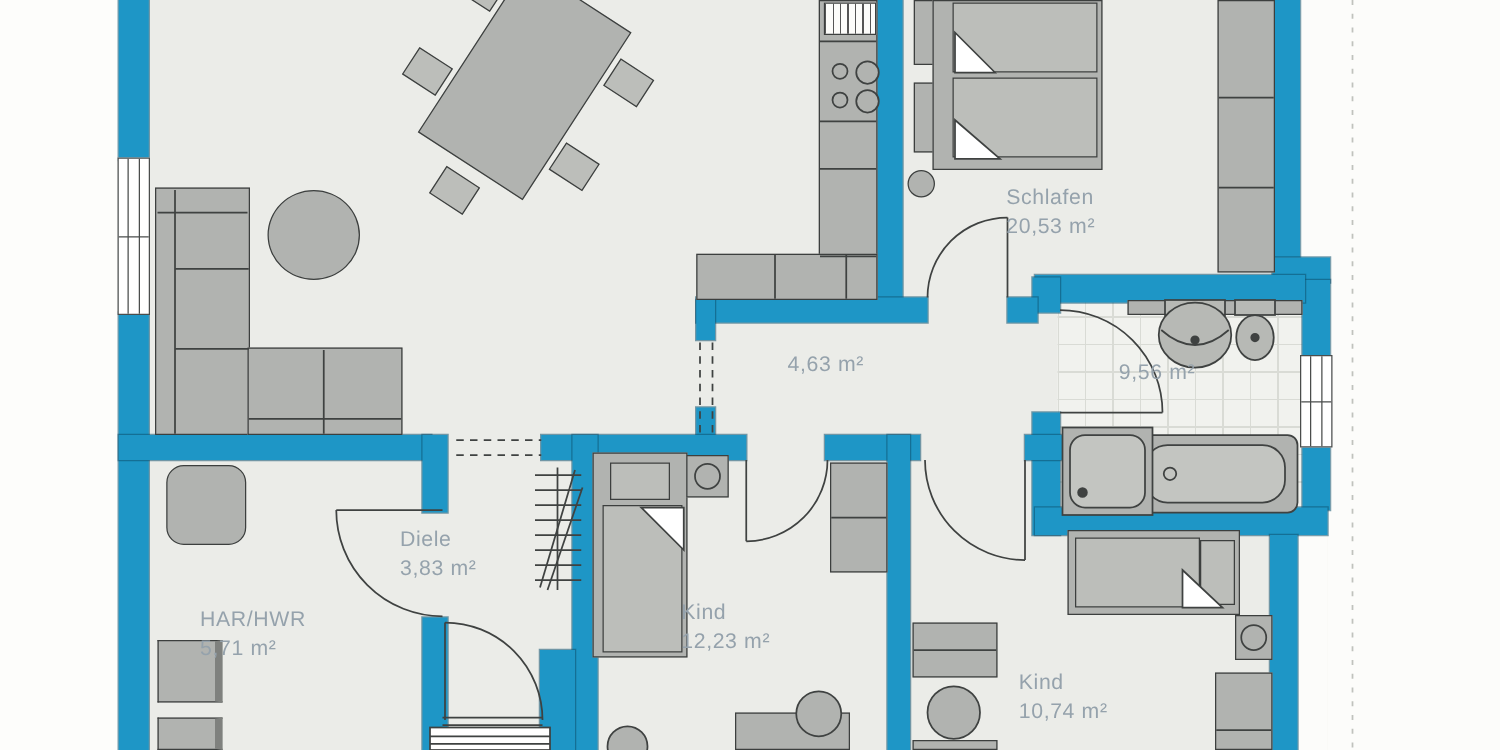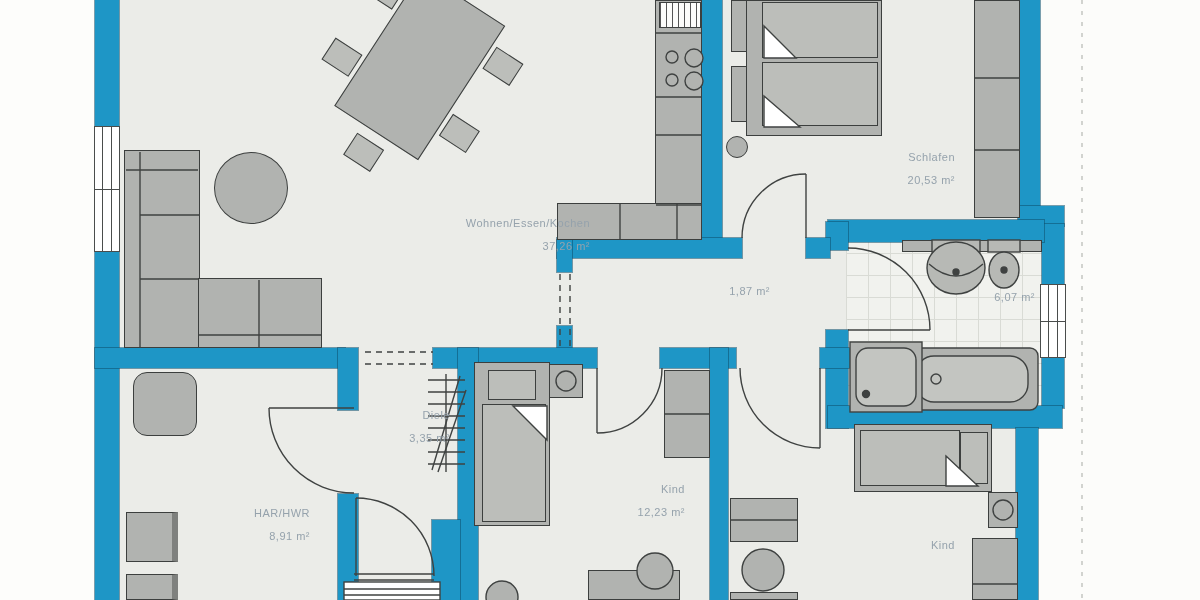--- a/index.html
+++ b/index.html
@@ -10,22 +10,22 @@
   .wall{position:absolute;background:var(--wall,#1e96c6);box-shadow:0 0 0 1px rgba(13,80,110,.55)}
   .furn{position:absolute;background:var(--furn,#b1b3b0);border:1.5px solid var(--line,#3c3f3e);box-sizing:border-box}
   .furn.light{background:#bcbeba}
   .round{border-radius:50%}
   .win{position:absolute;background:#ffffff;border:1px solid #4a4d4c;box-sizing:border-box}
   .win .bar-v{position:absolute;top:0;bottom:0;width:1px;background:#4a4d4c}
   .win .bar-h{position:absolute;left:0;right:0;height:1px;background:#4a4d4c}
   .tiles{position:absolute;background-color:#f1f2ee;
     background-image:repeating-linear-gradient(0deg,#d9dbd5 0 1px,transparent 1px 22px),
                      repeating-linear-gradient(90deg,#d9dbd5 0 1px,transparent 1px 22px)}
-  .lbl{position:absolute;color:var(--label,#95a2ac);font-size:11px;line-height:23px;
-       text-align:right;letter-spacing:.5px;white-space:nowrap}
+  .lbl{position:absolute;color:var(--label,#95a2ac);font-size:17px;line-height:23px;
+       text-align:left;letter-spacing:.5px;white-space:nowrap}
   svg.overlay{position:absolute;left:0;top:0;pointer-events:none}
   .dining{position:absolute;left:330px;top:-62px;width:180px;height:255px;transform:rotate(33deg)}
   .dining .furn{position:absolute}
 </style>
 </head>
 <body>
 
 <div id="page">
 
   <div class="floor" style="left:95px;top:0;width:967px;height:600px"></div>
@@ -242,43 +242,40 @@
           <line x1="354" y1="580" x2="434" y2="580"></line>
         <rect x="344" y="582" width="96" height="18" fill="#ffffff"></rect>
         <line x1="344" y1="589" x2="440" y2="589"></line>
           <line x1="344" y1="595" x2="440" y2="595"></line>
       </g>
 
       <line x1="1082" y1="0" x2="1082" y2="600" stroke="#c0c2bd" stroke-dasharray="4 7"></line>
     </g>
   </svg>
 
-  <div class="lbl" style="left:290px;top:212px;width:300px">
-    <div>Wohnen/Essen/Kochen</div>
-      <div>37,26 m²</div>
-  </div>
   <div class="lbl" style="left:805px;top:146px;width:150px">
     <div>Schlafen</div>
       <div>20,53 m²</div>
   </div>
   <div class="lbl" style="left:630px;top:280px;width:140px">
-      <div>1,87 m²</div>
+      <div>4,63 m²</div>
   </div>
   <div class="lbl" style="left:895px;top:286px;width:140px">
-      <div>6,07 m²</div>
-  </div>
-  <div class="lbl" style="left:320px;top:404px;width:130px">
+      <div>9,56 m²</div>
+  </div>
+  <div class="lbl" style="left:320px;top:420px;width:130px">
     <div>Diele</div>
-      <div>3,35 m²</div>
-  </div>
-  <div class="lbl" style="left:160px;top:502px;width:150px">
+      <div>3,83 m²</div>
+  </div>
+  <div class="lbl" style="left:160px;top:484px;width:150px">
     <div>HAR/HWR</div>
-      <div>8,91 m²</div>
+      <div>5,71 m²</div>
   </div>
   <div class="lbl" style="left:545px;top:478px;width:140px">
     <div>Kind</div>
       <div>12,23 m²</div>
   </div>
   <div class="lbl" style="left:815px;top:534px;width:140px">
     <div>Kind</div>
+      <div>10,74 m²</div>
   </div>
 
 </div>
 
 </body></html>

